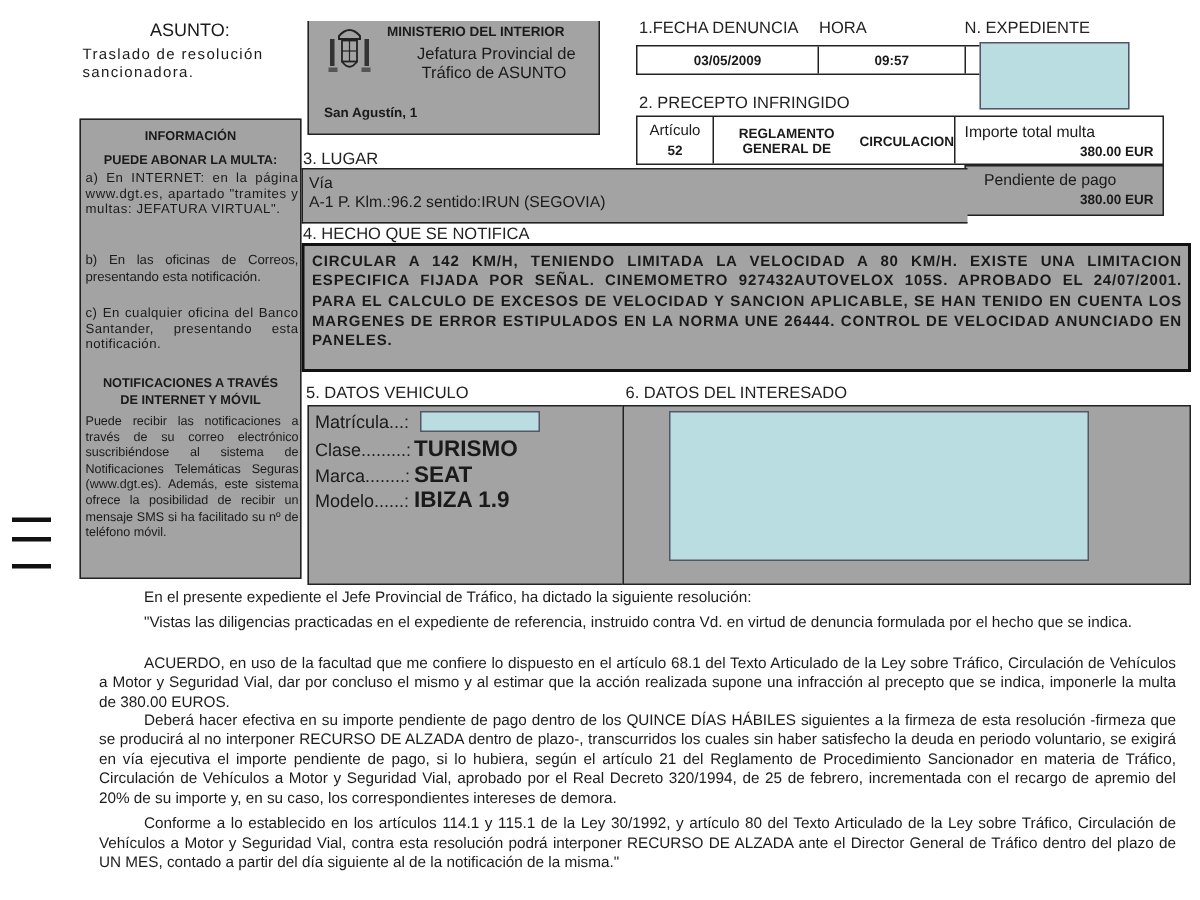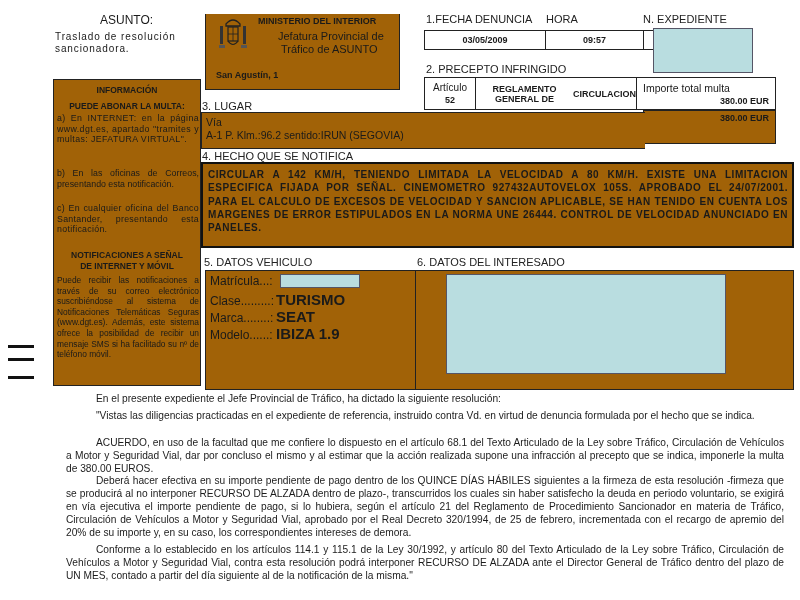--- a/index.html
+++ b/index.html
@@ -2,21 +2,21 @@
 <html><head>
 <meta charset="utf-8">
 <style>
   html, body { margin: 0; padding: 0; }
   body {
     width: 800px; height: 600px; position: relative; overflow: hidden;
     background: #ffffff; color: #1a1a1a;
     font-family: "Liberation Sans", sans-serif;
   }
   .abs { position: absolute; }
-  .box { position: absolute; border: 1.5px solid #222; box-sizing: border-box; background: #a16207; }
+  .box { position: absolute; border: 1.5px solid #222; box-sizing: border-box; background: #a3a3a3; }
   .redact { position: absolute; background: #b9dde0; border: 1px solid #556; box-sizing: border-box; }
 
   
   #asunto-title { left: 55px; top: 13px; font-size: 12px; margin-left: 45px; }
   #asunto-text { left: 55px; top: 31px; font-size: 10px; letter-spacing: 0.9px; line-height: 12px; width: 150px; }
 
   
   #ministry-box { left: 205px; top: 14px; width: 195px; height: 76px; border-top: none; border-bottom: none; border-right: none; border-left: 1.5px solid #222; }
   #ministry-box .inner { position:absolute; left:0; top:0; right:0; bottom:0; border-right:1.5px solid #222; border-bottom:1.5px solid #222; }
   #coat { left: 12px; top: 2px; width: 30px; height: 40px; }
@@ -103,21 +103,21 @@
     <span>En INTERNET: en la página www.dgt.es, apartado "tramites y multas: JEFATURA VIRTUAL".</span>
   </div>
   <div class="info-p" style="top:123px; letter-spacing:0.3px;">
     <span>c)</span>
     <span>En cualquier oficina del Banco Santander, presentando esta notificación.</span>
   </div>
   <div class="info-p" style="top:88px;">
     <span>b)</span>
     <span>En las oficinas de Correos, presentando esta notificación.</span>
   </div>
-  <div class="info-h" style="top:170px;">NOTIFICACIONES A SEÑAL</div>
+  <div class="info-h" style="top:170px;">NOTIFICACIONES A TRAVÉS</div>
   <div class="info-h" style="top:181px;">DE INTERNET Y MÓVIL</div>
   <div class="info-p" style="top:195px; font-size:8.4px; line-height:10.6px;">Puede recibir las notificaciones a través de su correo electrónico suscribiéndose al sistema de Notificaciones Telemáticas Seguras (www.dgt.es). Además, este sistema ofrece la posibilidad de recibir un mensaje SMS si ha facilitado su nº de teléfono móvil.</div>
 </div>
 
 <div class="hdr" style="left:426px; top:13px;">1.FECHA DENUNCIA</div>
 <div class="hdr" style="left:546px; top:13px;">HORA</div>
 <div class="hdr" style="left:643px; top:13px;">N. EXPEDIENTE</div>
 <div class="cellrow" style="left:424px; top:30px; width:324px; height:20px;">
   <div style="width:120px;">03/05/2009</div>
   <div style="width:97px;">09:57</div>
@@ -134,20 +134,21 @@
   <div class="c2">
     <span>REGLAMENTO GENERAL DE</span>
     <span>CIRCULACION</span>
   </div>
   <div class="c3">
     <span class="t">Importe total multa</span>
     <span class="v">380.00  EUR</span>
   </div>
 </div>
 <div class="box" id="pendiente">
+  <div class="t">Pendiente de pago</div>
   <div class="v">380.00  EUR</div>
 </div>
 
 <div class="hdr" style="left:202px; top:100px;">3. LUGAR</div>
 <div class="box" id="lugar-box">
   <div class="l1">Vía</div>
   <div class="l2">A-1 P. Klm.:96.2 sentido:IRUN (SEGOVIA)</div>
 </div>
 
 <div class="hdr" style="left:202px; top:150px;">4. HECHO QUE SE NOTIFICA</div>

